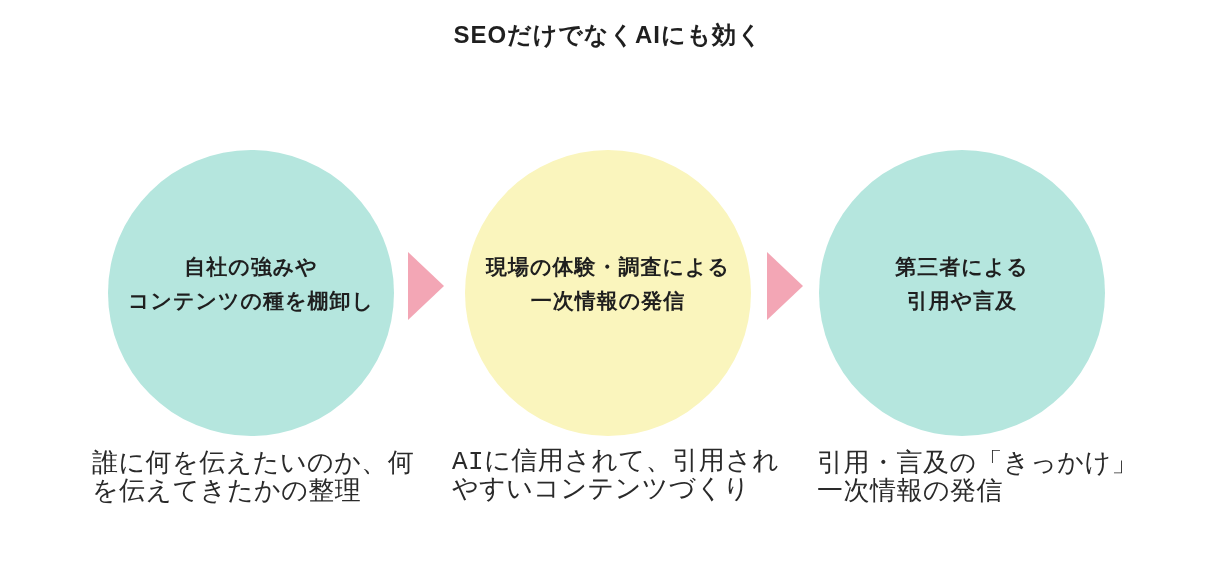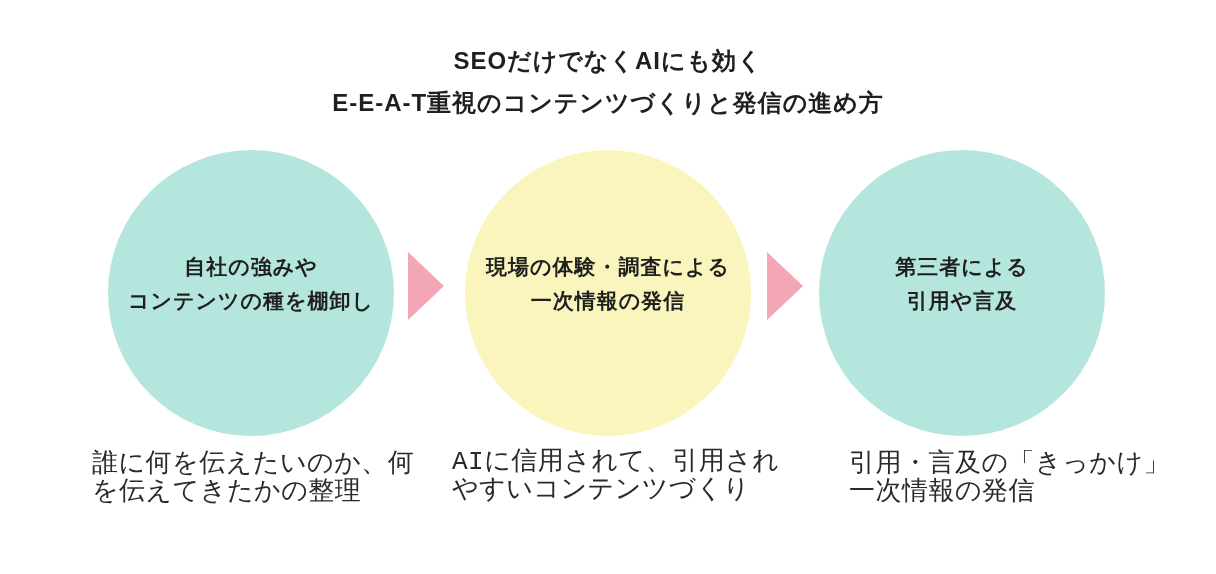--- a/index.html
+++ b/index.html
@@ -10,21 +10,21 @@
   }
   .canvas {
     position: relative;
     width: 1216px;
     height: 574px;
     background: #ffffff;
     overflow: hidden;
   }
   .title-block {
     position: absolute;
-    top: 40px;
+    top: 14px;
     left: 0;
     width: 1216px;
     text-align: center;
     color: var(--text-dark, #1f1f1f);
     font-weight: 700;
     font-size: 24px;
     line-height: 42px;
     letter-spacing: 1px;
   }
   .circle {
@@ -67,30 +67,29 @@
     top: 449px;
     font-weight: 400;
     font-size: 26px;
     line-height: 27.5px;
     color: #2a2a2a;
     letter-spacing: 0.5px;
     white-space: nowrap;
   }
   .caption-1 { left: 92px; }
   .caption-2 { left: 452px; font-family: Liberation Mono, monospace; }
-  .caption-3 { left: 817px; margin-left: 32px; }
+  .caption-3 { left: 817px; }
 </style>
 </head>
 <body>
 
 <div class="canvas">
 
   <div class="title-block">
     <div>SEOだけでなくAIにも効く</div>
-    <div>E-E-A-T重視のコンテンツづくりと発信の進め方</div>
   </div>
 
   <div class="circle circle-teal circle-1">
     <div class="circle-text">
       <div>自社の強みや</div>
       <div>コンテンツの種を棚卸し</div>
     </div>
   </div>
 
   <div class="arrow arrow-1"></div>

